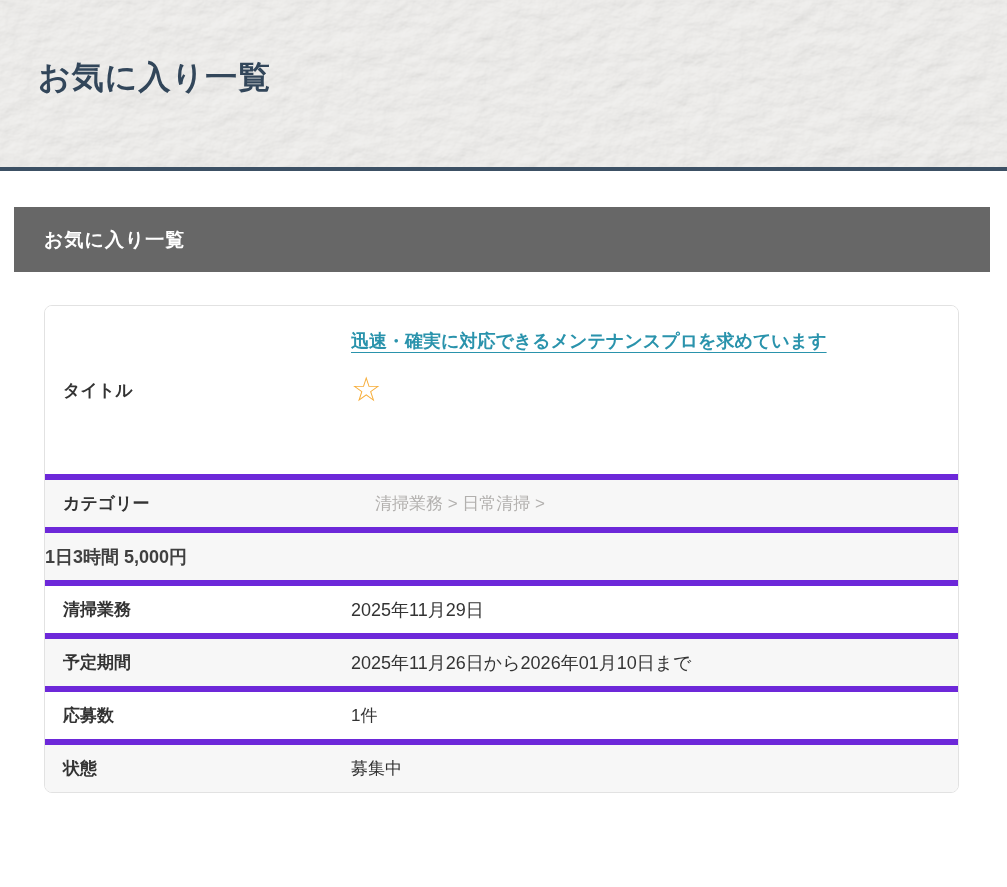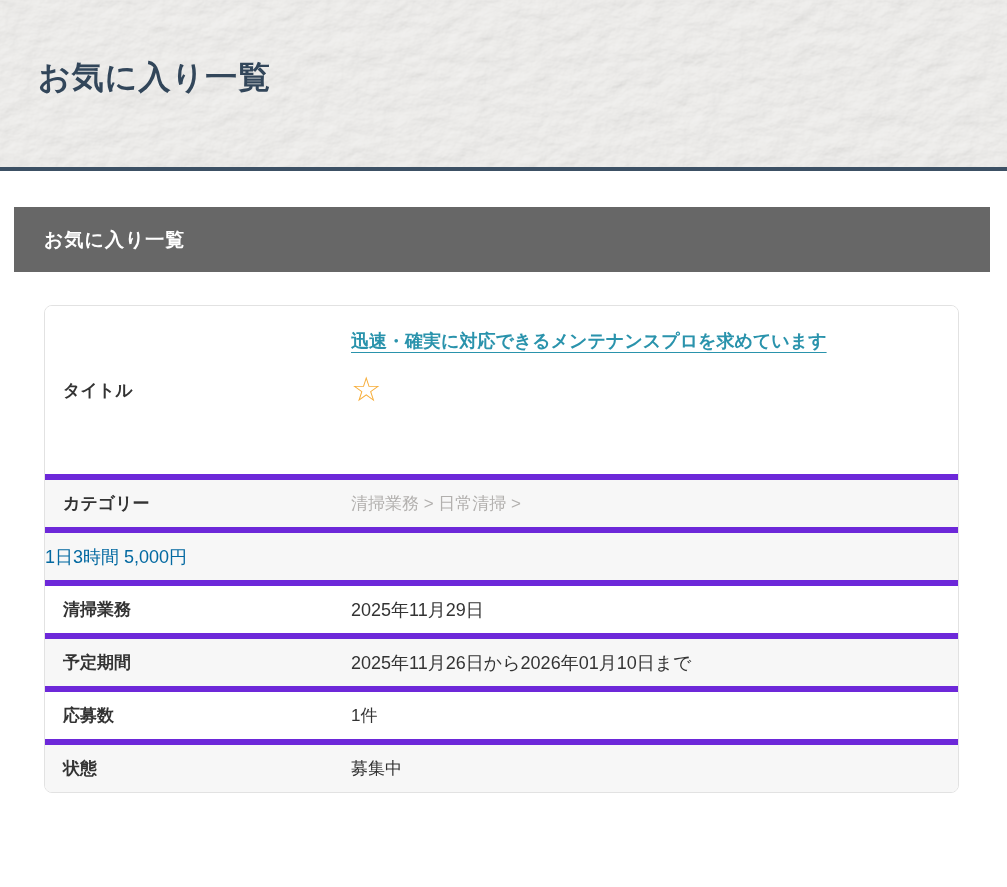--- a/index.html
+++ b/index.html
@@ -29,24 +29,24 @@
   .row-value { flex:1; display:flex; align-items:center; padding-right:30px; font-size:17px; color:#333; }
 
   .row.title-row { height:168px; }
   .title-value { flex:1; padding:16px 30px 0 0; display:block; }
   .job-title-link { display:inline-block; max-width:575px; font-size:18px; font-weight:bold;
                     line-height:38px; color:#2a93ac; text-decoration:underline;
                     text-underline-offset:5px; cursor:pointer; }
   .favorite-star { display:inline-block; margin-top:12px; font-size:34px; line-height:34px;
                    color:#f7ae3b; cursor:pointer; user-select:none; }
 
-  .category-value { color:#b2b0ae; }
+  .category-value { color:#b2b0ae;margin-left:24px; }
   .client-link { color:#4aa0d8; font-size:19px; text-decoration:underline;
                  text-underline-offset:4px; cursor:pointer; }
-  .budget-value { color:#0369a1; font-weight:normal; font-size:18px; }
+  .budget-value { color:#404040; font-weight:bold; font-size:18px; }
   .date-value { font-size:18px; }
 </style>
 </head>
 <body>
 
 <header class="page-header">
   <svg class="texture" aria-hidden="true" width="1007" height="171" xmlns="http://www.w3.org/2000/svg">
     <filter id="paper" x="0" y="0" width="100%" height="100%">
       <feTurbulence type="fractalNoise" baseFrequency="0.035 0.05" numOctaves="5" seed="7" result="noise"></feTurbulence>
       <feDiffuseLighting in="noise" lighting-color="#f3f2f0" surfaceScale="1.3" result="light">

